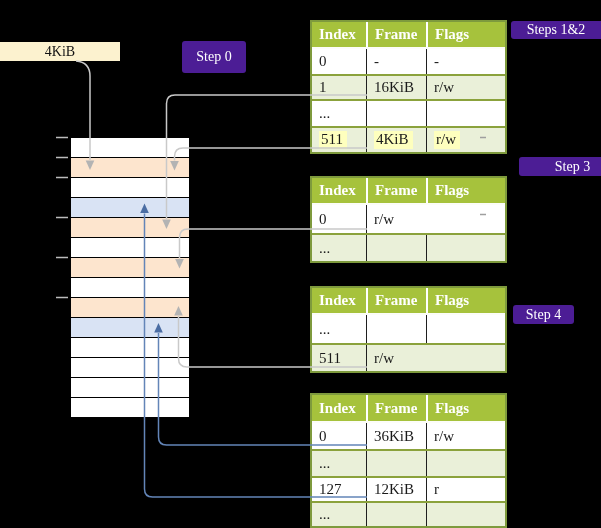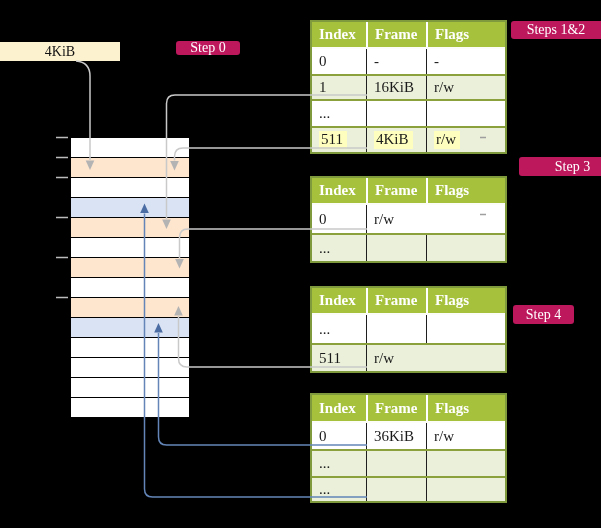--- a/index.html
+++ b/index.html
@@ -8,24 +8,24 @@
     font-family:"Liberation Serif","DejaVu Serif",serif;
   }
   
   .pbox{
     position:absolute;left:0;top:42px;width:120px;height:19px;background:#fcf2cf;
     display:flex;align-items:center;justify-content:center;
     font-size:14px;color:#111;
   }
   
   .badge{
-    position:absolute;background:#be185d;color:#fff;border-radius:3px;
+    position:absolute;background:#4c1d95;color:#fff;border-radius:3px;
     display:flex;align-items:center;justify-content:center;font-size:14px;
   }
-  .badge.b0{left:176px;top:41px;width:64px;height:14px;}
+  .badge.b0{left:182px;top:41px;width:64px;height:32px;}
   .badge.b12{left:511px;top:21px;width:90px;height:18px;border-top-right-radius:0;border-bottom-right-radius:0;}
   .badge.b3{left:519px;top:157px;width:63px;height:19px;padding-left:22px;}
   .badge.b4{left:513px;top:265px;width:61px;height:19px;margin-top:40px;}
   
   .memcol{
     position:absolute;left:70px;top:137px;width:120px;height:281px;
     border:1px solid #000;background:#fff;box-sizing:border-box;
   }
   .mrow{height:20px;border-top:1px solid #000;box-sizing:border-box;}
   .mrow:first-child{height:19px;border-top:none;}
@@ -213,20 +213,31 @@
     </div>
     <div class="trow brow" style="height:27px" data-shade="green">
       <div class="cell">
           <span class="ct">...</span>
         </div>
       <div class="cell">
           <span class="ct"></span>
         </div>
       <div class="cell">
           <span class="ct"></span>
+        </div>
+    </div>
+    <div class="trow brow" style="height:25px">
+      <div class="cell">
+          <span class="ct">127</span>
+        </div>
+      <div class="cell">
+          <span class="ct">12KiB</span>
+        </div>
+      <div class="cell">
+          <span class="ct">r</span>
         </div>
     </div>
     <div class="trow brow" style="height:25px" data-shade="green">
       <div class="cell">
           <span class="ct">...</span>
         </div>
       <div class="cell">
           <span class="ct"></span>
         </div>
       <div class="cell">

